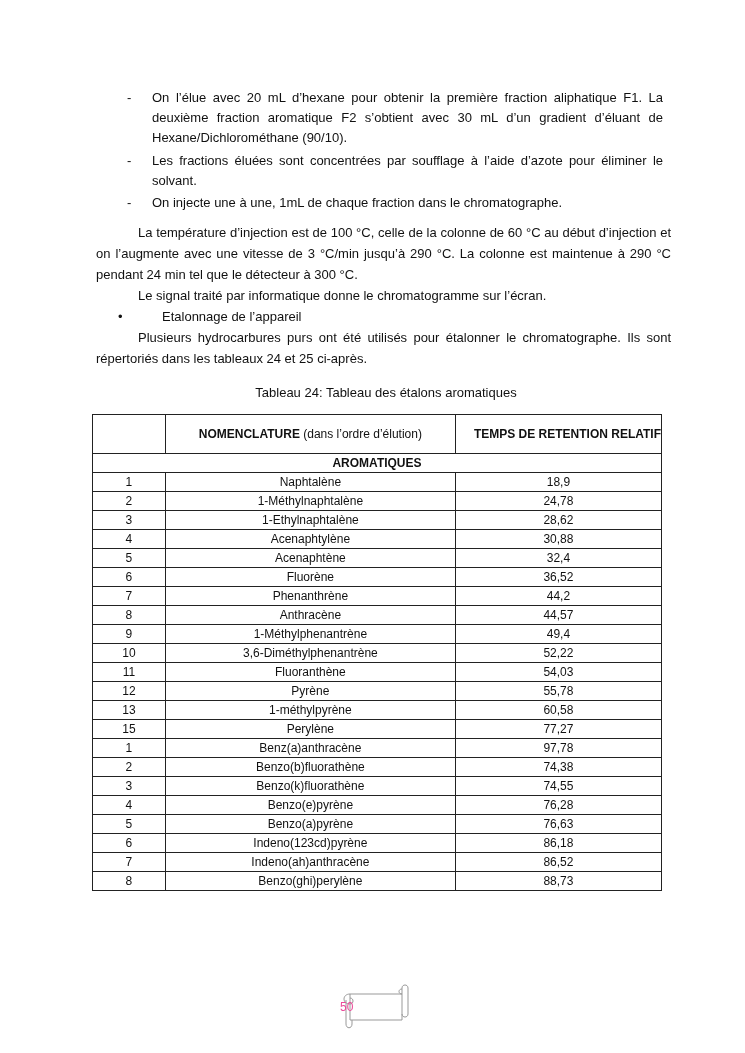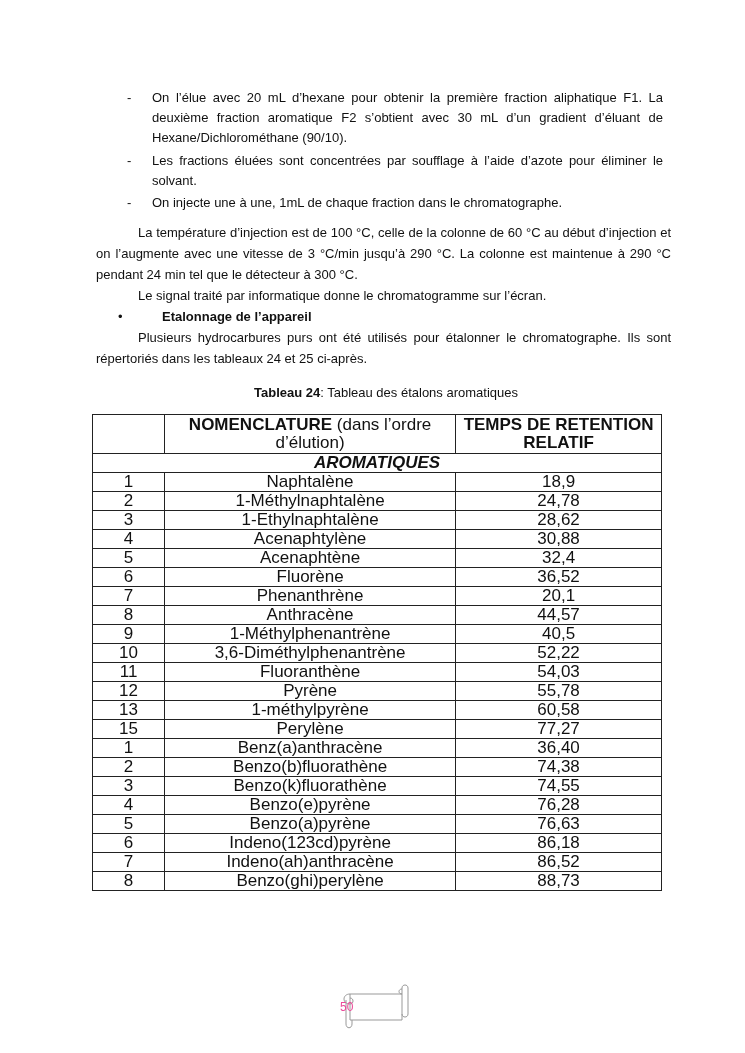--- a/index.html
+++ b/index.html
@@ -3,29 +3,29 @@
 <meta charset="utf-8">
 <style>
   html, body { margin: 0; padding: 0; background: #ffffff; }
   body { width: 745px; height: 1053px; position: relative; overflow: hidden;
          font-family: "Liberation Sans", sans-serif; color: #111; font-size: 13px; }
   .page { position: absolute; left: 0; top: 0; width: 745px; height: 1053px; }
   .para { position: absolute; left: 96px; width: 575px; line-height: 21px; text-align: justify; margin-top: 8px; }
   .bullet-dash { position: absolute; left: 127px; width: 10px; }
   .dash-text { position: absolute; left: 152px; width: 511px; line-height: 20px; text-align: justify; }
   .indent { text-indent: 42px; }
-  .bold { font-weight: bold; padding-left: 21px; }
+  .bold { font-weight: normal; padding-left: 21px; }
   .caption { position: absolute; left: 88px; width: 575px; top: 385px; text-align: center; }
-  table { position: absolute; left: 92px; top: 414px; width: 570px; border-collapse: collapse; font-size: 17px; }
+  table { position: absolute; left: 92px; top: 414px; width: 570px; border-collapse: collapse; font-size: 12px; }
   td, th { border: 1px solid #222; text-align: center; padding: 0; height: 18px; line-height: 18px; font-weight: normal; }
   th { height: 38px; line-height: 18px; }
   .col1 { width: 77px; }
   .col2 { width: 304px; }
-  .col3 { width: 217px; }
-  .section-row td { font-weight: bold; font-style: italic; }
+  .col3 { width: 217px; text-align: right; }
+  .section-row td { font-weight: bold; }
   .page-num { position: absolute; left: 340px; top: 984px; width: 72px; height: 46px; }
   .page-num span { position: absolute; left: 0; width: 72px; top: 16px; font-size: 12px; color: #ec4899; }
 </style>
 </head>
 <body>
 
 <div class="page">
 
   <span class="bullet-dash" style="top:90px;">-</span>
   <div class="dash-text" style="top:88px;">On l’élue avec 20 mL d’hexane pour obtenir la première fraction aliphatique F1. La deuxième fraction aromatique F2 s’obtient avec 30 mL d’un gradient d’éluant de Hexane/Dichlorométhane (90/10).</div>
@@ -87,31 +87,31 @@
           <td>32,4</td>
         </tr>
         <tr>
           <td>6</td>
           <td>Fluorène</td>
           <td>36,52</td>
         </tr>
         <tr>
           <td>7</td>
           <td>Phenanthrène</td>
-          <td>20,1</td>
+          <td>44,2</td>
         </tr>
         <tr>
           <td>8</td>
           <td>Anthracène</td>
           <td>44,57</td>
         </tr>
         <tr>
           <td>9</td>
           <td>1-Méthylphenantrène</td>
-          <td>40,5</td>
+          <td>49,4</td>
         </tr>
         <tr>
           <td>10</td>
           <td>3,6-Diméthylphenantrène</td>
           <td>52,22</td>
         </tr>
         <tr>
           <td>11</td>
           <td>Fluoranthène</td>
           <td>54,03</td>
@@ -127,21 +127,21 @@
           <td>60,58</td>
         </tr>
         <tr>
           <td>15</td>
           <td>Perylène</td>
           <td>77,27</td>
         </tr>
         <tr>
           <td>1</td>
           <td>Benz(a)anthracène</td>
-          <td>36,40</td>
+          <td>97,78</td>
         </tr>
         <tr>
           <td>2</td>
           <td>Benzo(b)fluorathène</td>
           <td>74,38</td>
         </tr>
         <tr>
           <td>3</td>
           <td>Benzo(k)fluorathène</td>
           <td>74,55</td>

